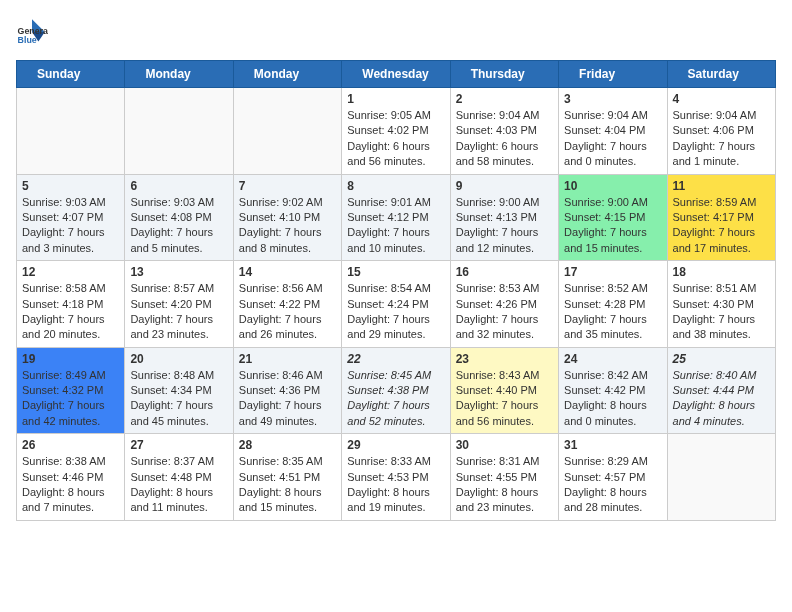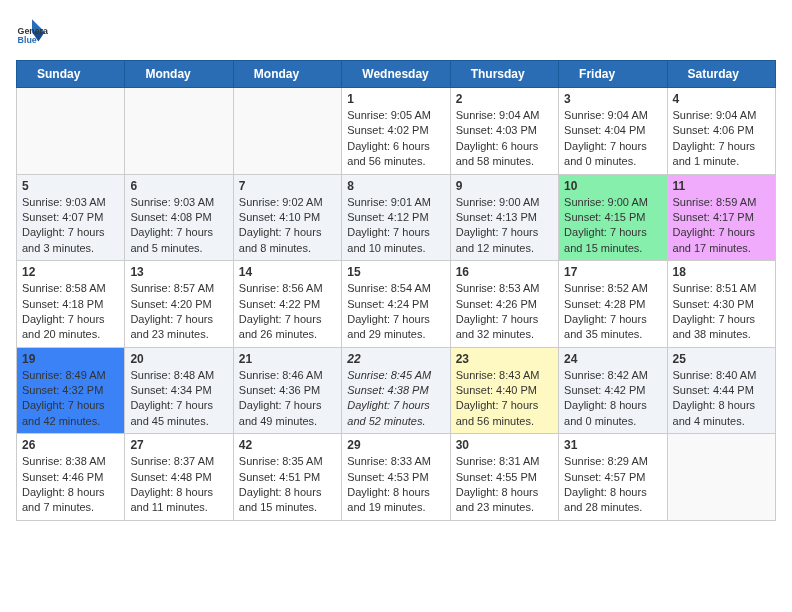--- a/index.html
+++ b/index.html
@@ -178,21 +178,21 @@
 Daylight: 7 hours
 and 12 minutes.</div>
         </td>
         <td style="background: #86efac;">
           <div class="day-number">10</div>
           <div class="day-info">Sunrise: 9:00 AM
 Sunset: 4:15 PM
 Daylight: 7 hours
 and 15 minutes.</div>
         </td>
-        <td style="background: #f0abfc;">
+        <td style="background: #fde047;">
           <div class="day-number">11</div>
           <div class="day-info">Sunrise: 8:59 AM
 Sunset: 4:17 PM
 Daylight: 7 hours
 and 17 minutes.</div>
         </td>
       </tr>
       <tr>
         <td>
           <div class="day-number">12</div>
@@ -280,21 +280,21 @@
 Daylight: 7 hours
 and 56 minutes.</div>
         </td>
         <td style="background: rgb(240, 244, 248); margin-top: 27px;">
           <div class="day-number">24</div>
           <div class="day-info">Sunrise: 8:42 AM
 Sunset: 4:42 PM
 Daylight: 8 hours
 and 0 minutes.</div>
         </td>
-        <td style="background: rgb(240, 244, 248);">
+        <td style="background: rgb(240, 244, 248); font-style: italic;">
           <div class="day-number">25</div>
           <div class="day-info">Sunrise: 8:40 AM
 Sunset: 4:44 PM
 Daylight: 8 hours
 and 4 minutes.</div>
         </td>
       </tr>
       <tr>
         <td>
           <div class="day-number">26</div>
@@ -304,21 +304,21 @@
 and 7 minutes.</div>
         </td>
         <td>
           <div class="day-number">27</div>
           <div class="day-info">Sunrise: 8:37 AM
 Sunset: 4:48 PM
 Daylight: 8 hours
 and 11 minutes.</div>
         </td>
         <td>
-          <div class="day-number">42</div>
+          <div class="day-number">28</div>
           <div class="day-info">Sunrise: 8:35 AM
 Sunset: 4:51 PM
 Daylight: 8 hours
 and 15 minutes.</div>
         </td>
         <td>
           <div class="day-number">29</div>
           <div class="day-info">Sunrise: 8:33 AM
 Sunset: 4:53 PM
 Daylight: 8 hours

